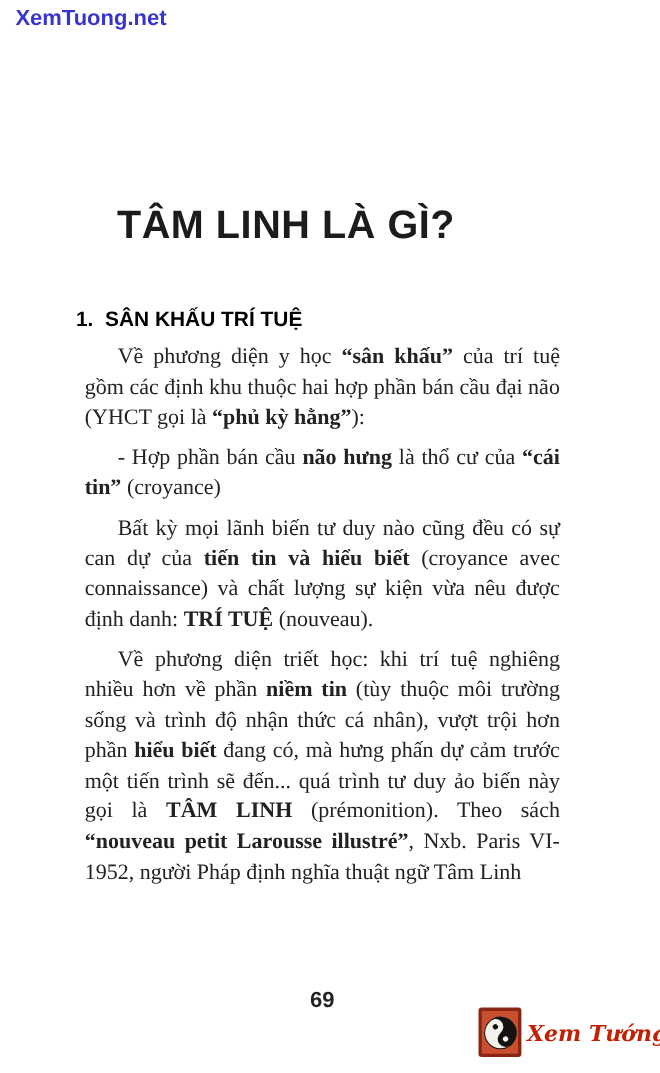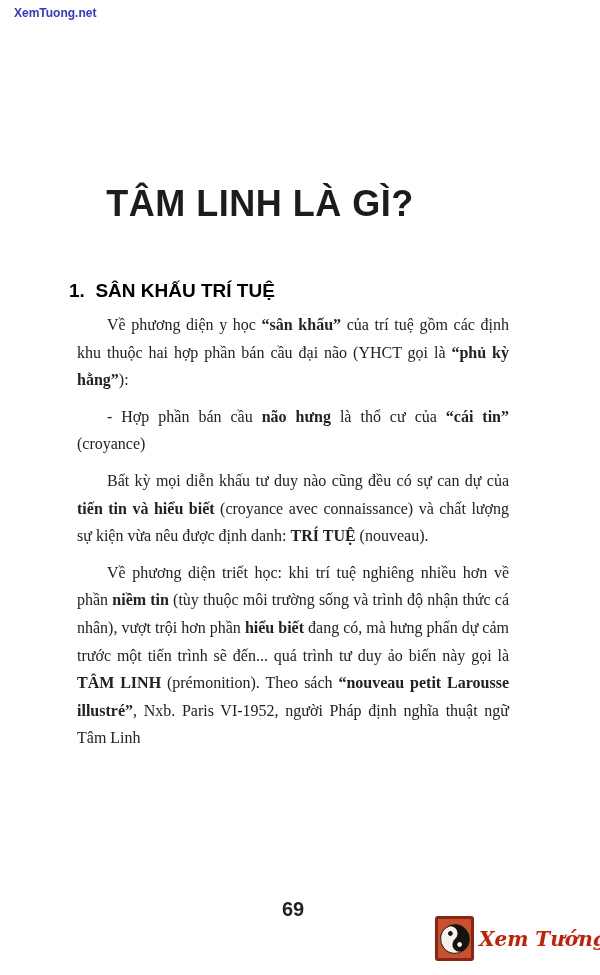--- a/index.html
+++ b/index.html
@@ -6,39 +6,39 @@
   body {
     width: 600px; height: 975px;
     background: #ffffff;
     position: relative;
     overflow: hidden;
     font-family: "Liberation Serif", serif;
   }
   .watermark {
     position: absolute; top: 6px; left: 14px;
     font-family: "Liberation Sans", sans-serif;
-    font-weight: 700; font-size: 12px;
+    font-weight: 700; font-size: 20px;
     color: #3734cf; text-decoration: none; cursor: pointer;
   }
   .title {
     position: absolute; top: 183px; left: 0; width: 520px;
     margin: 0; text-align: center;
     font-family: "Liberation Sans", sans-serif;
     font-weight: 700; font-size: 36px; letter-spacing: 0.5px;
     color: #1c1c1c;
   }
   .heading {
     position: absolute; top: 280px; left: 69px; margin: 0;
     font-family: "Liberation Sans", sans-serif;
     font-weight: 700; font-size: 19px; color: #000000;
     white-space: pre;
   }
   .body-text {
     position: absolute; top: 311px; left: 77px; width: 432px;
-    font-size: 16px; line-height: 27.6px;
+    font-size: 20px; line-height: 27.6px;
     text-align: justify; color: #222222;
   }
   .body-text p { margin: 0 0 9px 0; text-indent: 30px; }
   .b { font-weight: 700; }
   .page-number {
     position: absolute; top: 898px; left: 77px; width: 432px;
     text-align: center;
     font-family: "Liberation Sans", sans-serif;
     font-weight: 700; font-size: 20px; color: #222222;
   }
@@ -68,21 +68,21 @@
 
   <a class="watermark">XemTuong.net</a>
 
   <h1 class="title">TÂM LINH LÀ GÌ?</h1>
 
   <h2 class="heading">1.  SÂN KHẤU TRÍ TUỆ</h2>
 
   <div class="body-text" id="paragraphs">
       <p><span>Về phương diện y học </span><span class="b">“sân khấu”</span><span> của trí tuệ gồm các định khu thuộc hai hợp phần bán cầu đại não (YHCT gọi là </span><span class="b">“phủ kỳ hằng”</span><span>):</span></p>
       <p><span>- Hợp phần bán cầu </span><span class="b">não hưng</span><span> là thổ cư của </span><span class="b">“cái tin”</span><span> (croyance)</span></p>
-      <p><span>Bất kỳ mọi diễn khấu tư duy nào cũng đều có sự can dự của </span><span class="b">tiến tin và hiểu biết</span><span> (croyance avec connaissance) và chất lượng sự kiện vừa nêu được định danh: </span><span class="b">TRÍ TUỆ</span><span> (nouveau).</span></p>
+      <p><span>Bất kỳ mọi lãnh biến tư duy nào cũng đều có sự can dự của </span><span class="b">tiến tin và hiểu biết</span><span> (croyance avec connaissance) và chất lượng sự kiện vừa nêu được định danh: </span><span class="b">TRÍ TUỆ</span><span> (nouveau).</span></p>
       <p><span>Về phương diện triết học: khi trí tuệ nghiêng nhiều hơn về phần </span><span class="b">niềm tin</span><span> (tùy thuộc môi trường sống và trình độ nhận thức cá nhân), vượt trội hơn phần </span><span class="b">hiểu biết</span><span> đang có, mà hưng phấn dự cảm trước một tiến trình sẽ đến... quá trình tư duy ảo biến này gọi là </span><span class="b">TÂM LINH</span><span> (prémonition). Theo sách </span><span class="b">“nouveau petit Larousse illustré”</span><span>, Nxb. Paris VI-1952, người Pháp định nghĩa thuật ngữ Tâm Linh</span></p>
     </div>
 
   <div class="page-number">69</div>
 
   <div class="footer-logo">
     <span class="yy-box">
       <svg width="30" height="30" viewBox="0 0 100 100" aria-hidden="true">
         <circle cx="50" cy="50" r="48" fill="#f4f2ea"></circle>
         <path d="M50 2 A48 48 0 0 1 50 98 A24 24 0 0 1 50 50 A24 24 0 0 0 50 2 Z" fill="#15130f"></path>

